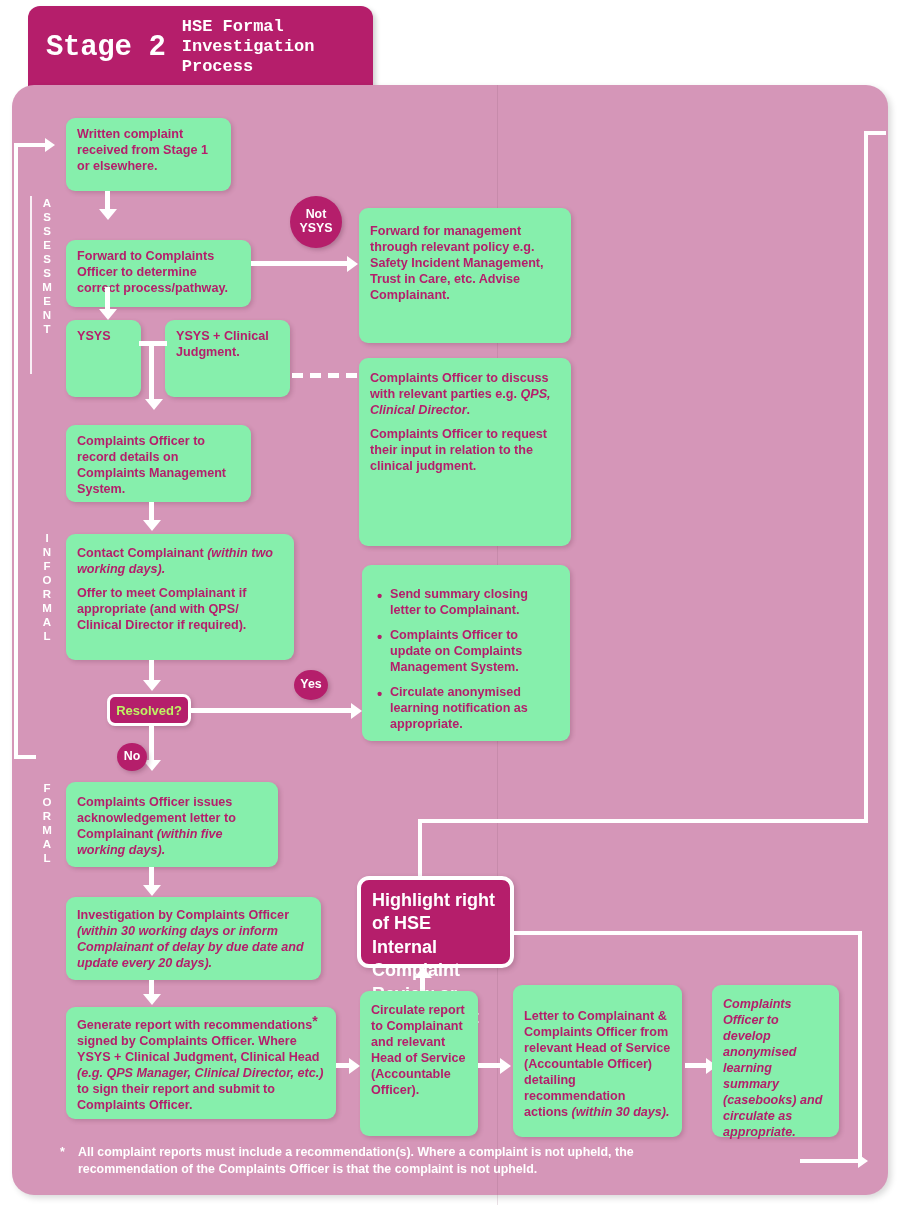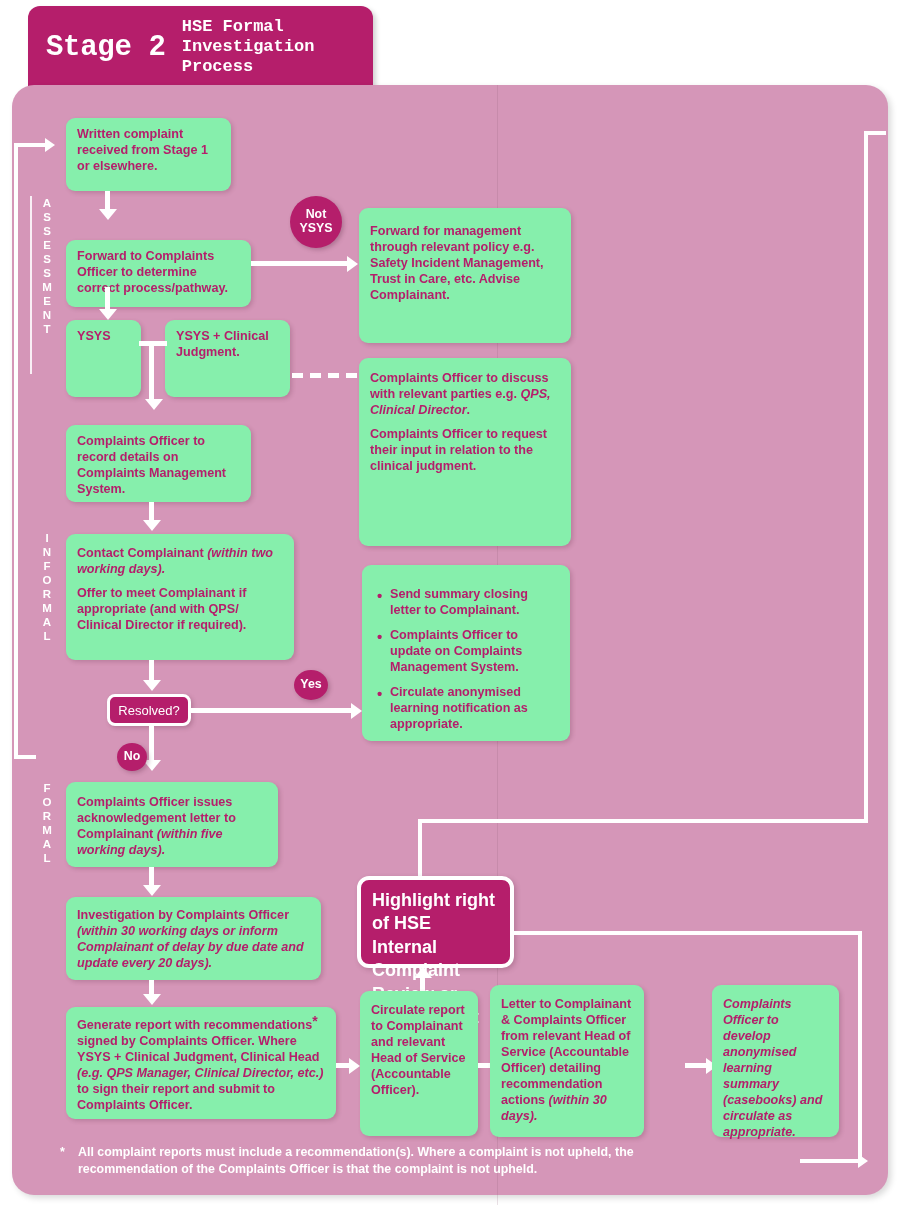--- a/index.html
+++ b/index.html
@@ -47,21 +47,21 @@
   .box ul{margin:2px 0 0 0;padding:0 0 0 14px;list-style:none;}
   .box ul li{position:relative;margin-bottom:9px;line-height:1.27;}
   .box ul li:last-child{margin-bottom:0;}
   .box ul li:before{
     content:"\2022";position:absolute;left:-13px;top:-1px;font-size:15px;
   }
 
   
   .chip{
     position:absolute;background:#b51e6b;border:3px solid #ffffff;border-radius:8px;
-    color:#ffffff;font-size:13px;font-weight:normal;
+    color:#bef264;font-size:13px;font-weight:bold;
     display:flex;align-items:center;justify-content:center;
     box-shadow:2px 2px 4px rgba(90,40,65,.25);box-sizing:border-box;
   }
   
   .calloutbox{
     position:absolute;background:#b51e6b;border:4px solid #ffffff;border-radius:12px;
     color:#ffffff;font-size:18px;font-weight:bold;line-height:1.3;
     box-shadow:2px 2px 5px rgba(90,40,65,.25);box-sizing:border-box;padding:9px 11px;
   }
 
@@ -297,21 +297,21 @@
   <div class="ln h" style="left:336px;top:1063px;width:18px;"></div>
   <div class="arrow-r" style="left:349px;top:1057.5px;"></div>
 
   <div class="box" style="left:360px;top:991px;width:118px;height:145px;padding-top:12px;">
     <p>Circulate report to Complainant and relevant Head of Service (Accountable Officer).</p>
   </div>
 
   <div class="ln h" style="left:478px;top:1063px;width:27px;"></div>
   <div class="arrow-r" style="left:500px;top:1057.5px;"></div>
 
-  <div class="box" style="left:490px;top:985px;width:154px;height:152px;padding-top:12px;">
+  <div class="box" style="left:513px;top:985px;width:169px;height:152px;padding-top:24px;">
     <p><span>Letter to Complainant &amp; Complaints Officer from relevant Head of Service (Accountable Officer) detailing recommendation actions </span><i>(within 30 days).</i></p>
   </div>
 
   <div class="ln h" style="left:685px;top:1063px;width:26px;"></div>
   <div class="arrow-r" style="left:706px;top:1057.5px;"></div>
 
   <div class="box" style="left:712px;top:985px;width:127px;height:152px;padding-top:12px;font-style:italic;">
     <p>Complaints Officer to develop anonymised learning summary (casebooks) and circulate as appropriate.</p>
   </div>
 

